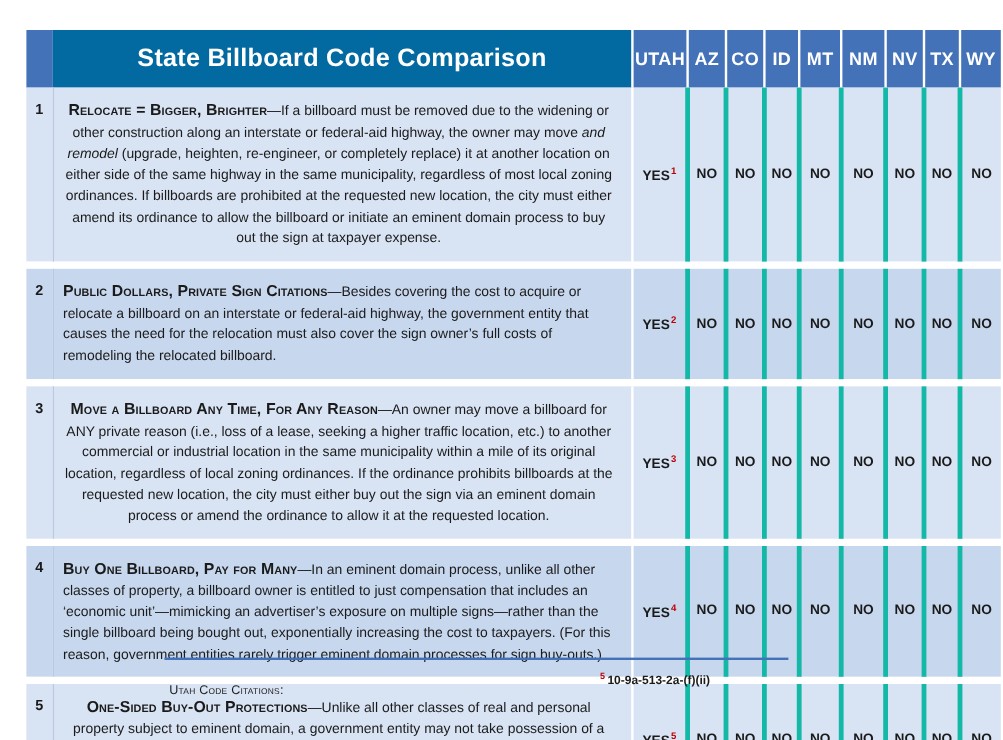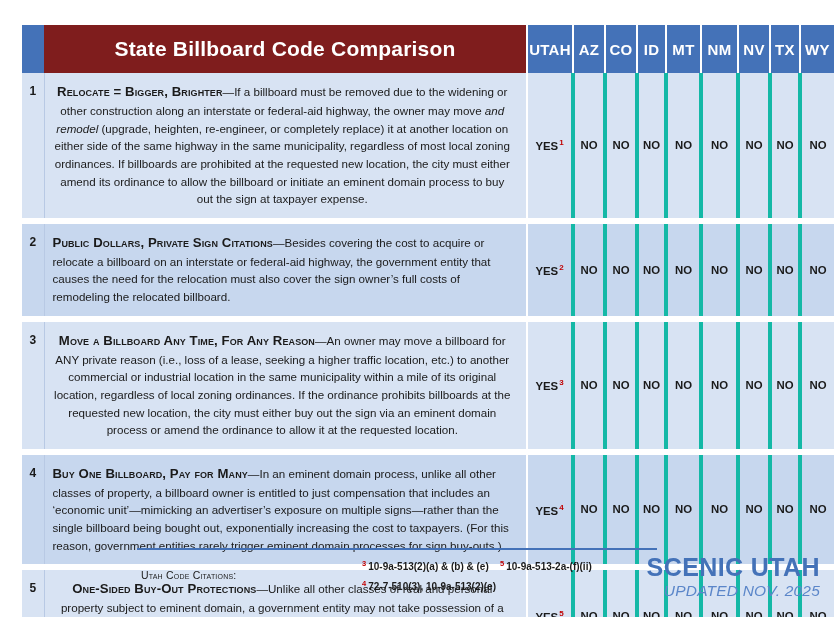--- a/index.html
+++ b/index.html
@@ -29,21 +29,21 @@
     border-collapse: collapse;
     table-layout: fixed;
   }
   .cmp-table td, .cmp-table th {
     padding: 0;
     vertical-align: middle;
   }
 
   
   .hdr-title {
-    background: #7f1d1d;
+    background: #0369a1;
     color: #ffffff;
     font-size: 21px;
     font-weight: bold;
     text-align: center;
     height: 48px;
     letter-spacing: .2px;
     border-right: 2px solid #ffffff;
     padding: 0 4px;
   }
   .hdr-num {
@@ -309,28 +309,20 @@
   </table>
 
   <div class="footer">
     <div class="foot-rule"></div>
 
     <div class="cite-label">Utah Code Citations:</div>
 
     <div class="cite-col cite-col-1">
     </div>
 
-    <div class="cite-col cite-col-2">
-      <div><sup>3</sup><span>10-9a-513(2)(a) &amp; (b) &amp; (e)</span></div>
-      <div><sup>4</sup><span>72-7-510(3), 10-9a-513(2)(e)</span></div>
-    </div>
 
     <div class="cite-col cite-col-3">
       <div><sup>5</sup><span>10-9a-513-2a-(f)(ii)</span></div>
     </div>
 
-    <div class="brand">
-      <div class="brand-name">SCENIC UTAH</div>
-      <div class="brand-sub">UPDATED NOV. 2025</div>
-    </div>
   </div>
 
 </div>
 
 </body></html>

